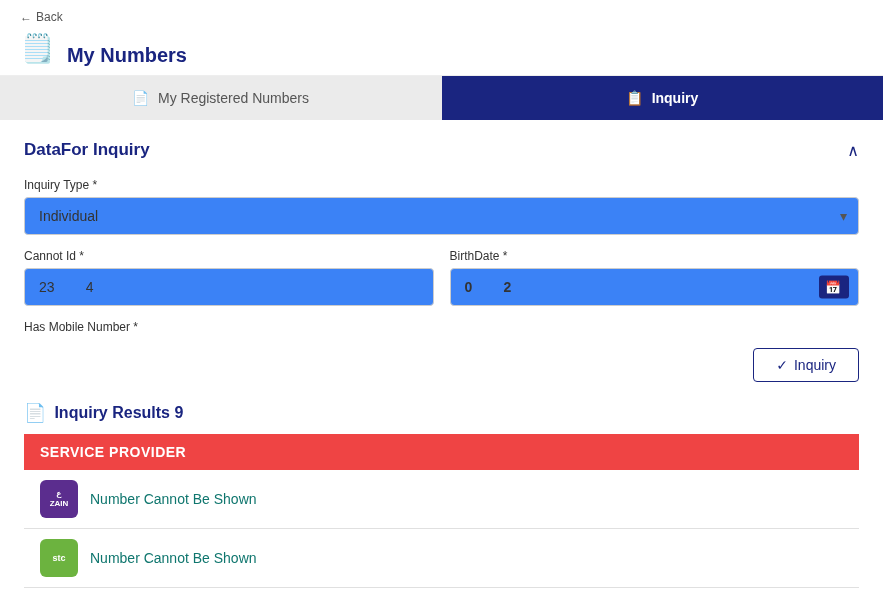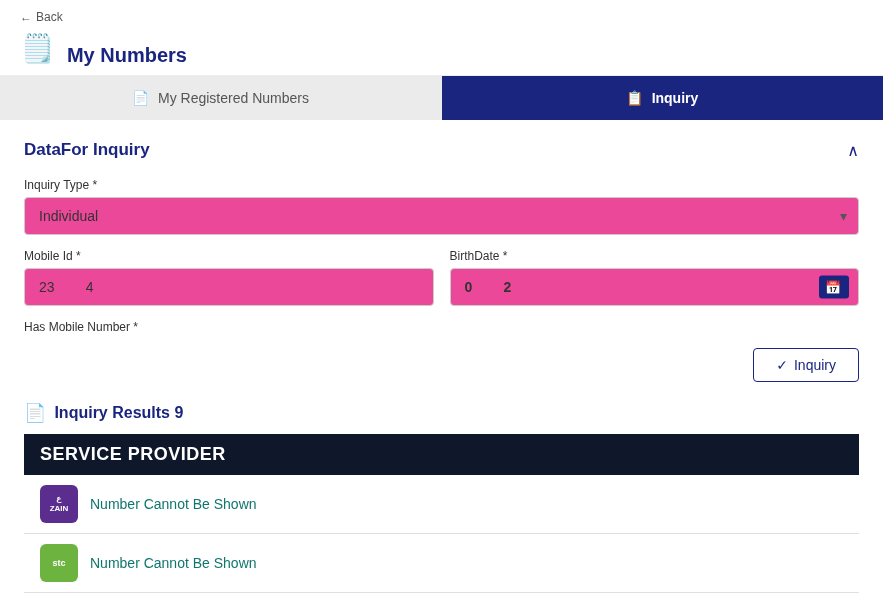--- a/index.html
+++ b/index.html
@@ -23,37 +23,37 @@
     .section-header { display: flex; justify-content: space-between; align-items: center; margin-bottom: 18px; gap: 30px; }
     .section-title { font-size: 17px; font-weight: 700; color: #1a2580; }
     .collapse-icon { color: #1a2580; font-size: 16px; cursor: pointer; }
 
     
     .form-group { margin-bottom: 14px; }
     .form-label { font-size: 12px; color: #333; margin-bottom: 5px; display: block; }
     .form-row { display: flex; gap: 16px; }
     .form-row .form-group { flex: 1; }
 
-    .form-select, .form-input { width: 100%; border: 1px solid #ccc; border-radius: 4px; padding: 10px 14px; font-size: 14px; color: #333; background: #ec4899; appearance: none; outline: none; }
+    .form-select, .form-input { width: 100%; border: 1px solid #ccc; border-radius: 4px; padding: 10px 14px; font-size: 14px; color: #333; background: #3b82f6; appearance: none; outline: none; }
     .select-wrapper { position: relative; }
     .select-wrapper::after { content: '▾'; position: absolute; right: 12px; top: 50%; transform: translateY(-50%); color: #555; pointer-events: none; }
 
     .input-with-icon { position: relative; }
     .input-with-icon .form-input { padding-right: 40px; font-weight: bold; }
     .calendar-icon { position: absolute; right: 10px; top: 50%; transform: translateY(-50%); background: #1a2580; color: #fff; border-radius: 3px; padding: 4px 7px; font-size: 13px; cursor: pointer; }
 
     .actions { display: flex; justify-content: flex-end; margin-bottom: 20px; }
     .inquiry-btn { display: flex; align-items: center; gap: 6px; border: 1.5px solid #1a2580; background: #fff; color: #1a2580; padding: 8px 22px; border-radius: 4px; font-size: 14px; cursor: pointer; font-weight: 500; }
 
     
     .results-header { display: flex; align-items: center; gap: 8px; margin-bottom: 10px; }
     .results-icon { color: #1a2580; font-size: 18px; }
     .results-title { font-size: 16px; font-weight: 700; color: #1a2580; }
 
-    .table-header { background: #0f172a; color: #fff; padding: 10px 16px; font-size: 18px; font-weight: 600; letter-spacing: 0.5px; }
+    .table-header { background: #ef4444; color: #fff; padding: 10px 16px; font-size: 14px; font-weight: 600; letter-spacing: 0.5px; }
 
     .result-row { display: flex; align-items: center; gap: 12px; padding: 10px 16px; border-bottom: 1px solid #e0e0e0; background: #fff; }
     .provider-badge { width: 38px; height: 38px; border-radius: 6px; display: flex; align-items: center; justify-content: center; font-size: 10px; font-weight: 700; color: #fff; flex-shrink: 0; }
     .badge-zain { background: #5b2d8e; }
     .badge-stc { background: #6cb33f; }
     .result-text { font-size: 14px; color: #0f766e; }
   </style>
 </head>
 <body>
 
@@ -95,21 +95,21 @@
       <div class="select-wrapper">
         <select class="form-select">
           <option>Individual</option>
           <option>Corporate</option>
         </select>
       </div>
     </div>
 
     <div class="form-row">
       <div class="form-group">
-        <label class="form-label">Mobile Id *</label>
+        <label class="form-label">Cannot Id *</label>
         <input type="text" class="form-input" value="23        4" style="">
       </div>
       <div class="form-group">
         <label class="form-label">BirthDate *</label>
         <div class="input-with-icon">
           <input type="text" class="form-input" value="0        2" style="">
           <span class="calendar-icon">📅</span>
         </div>
       </div>
     </div>

